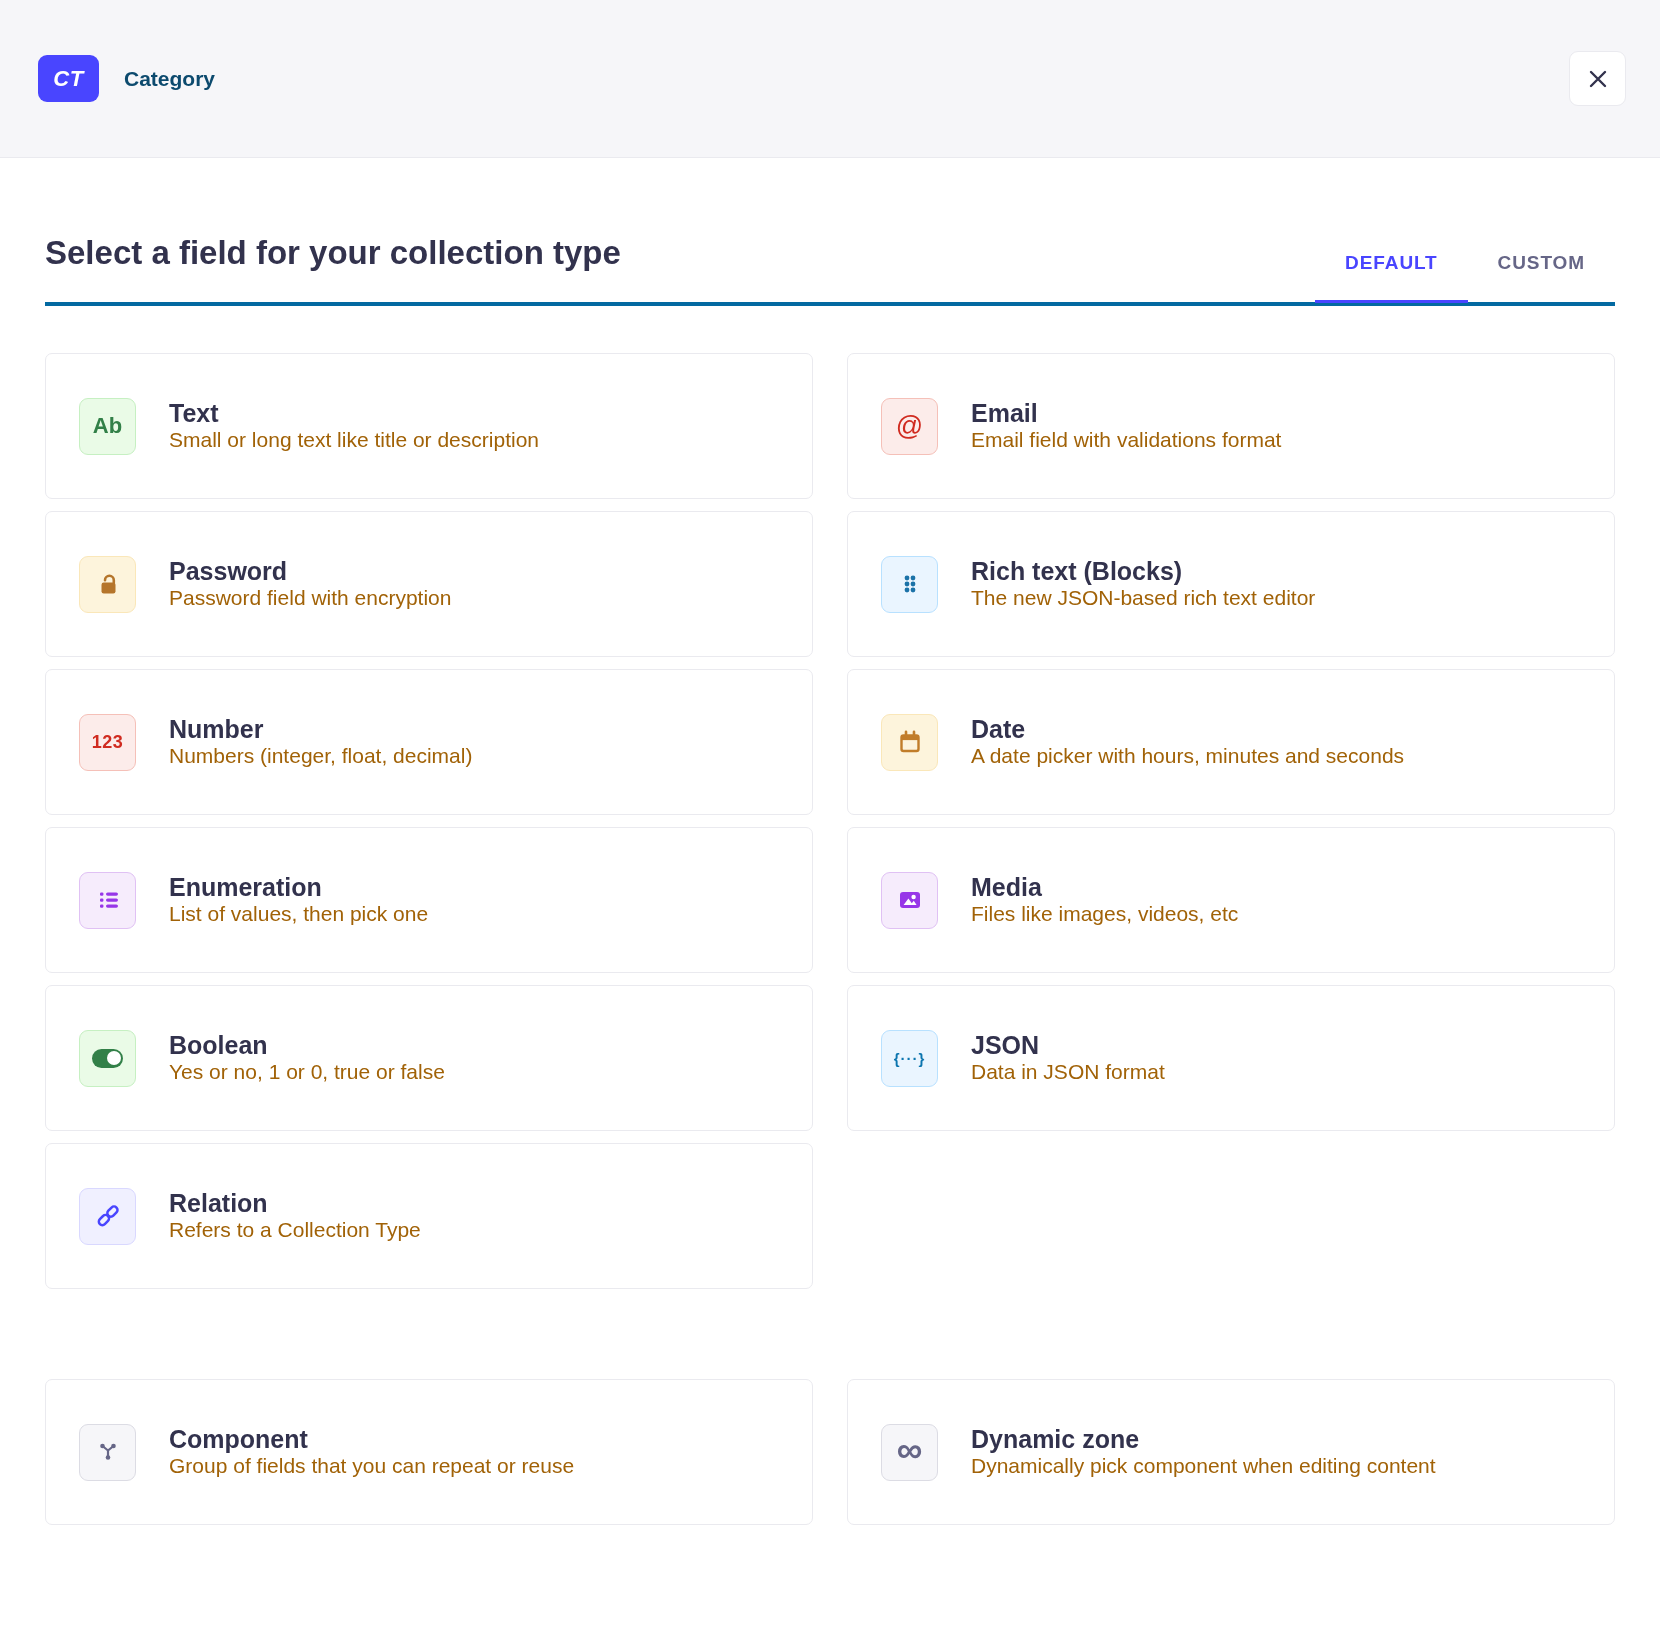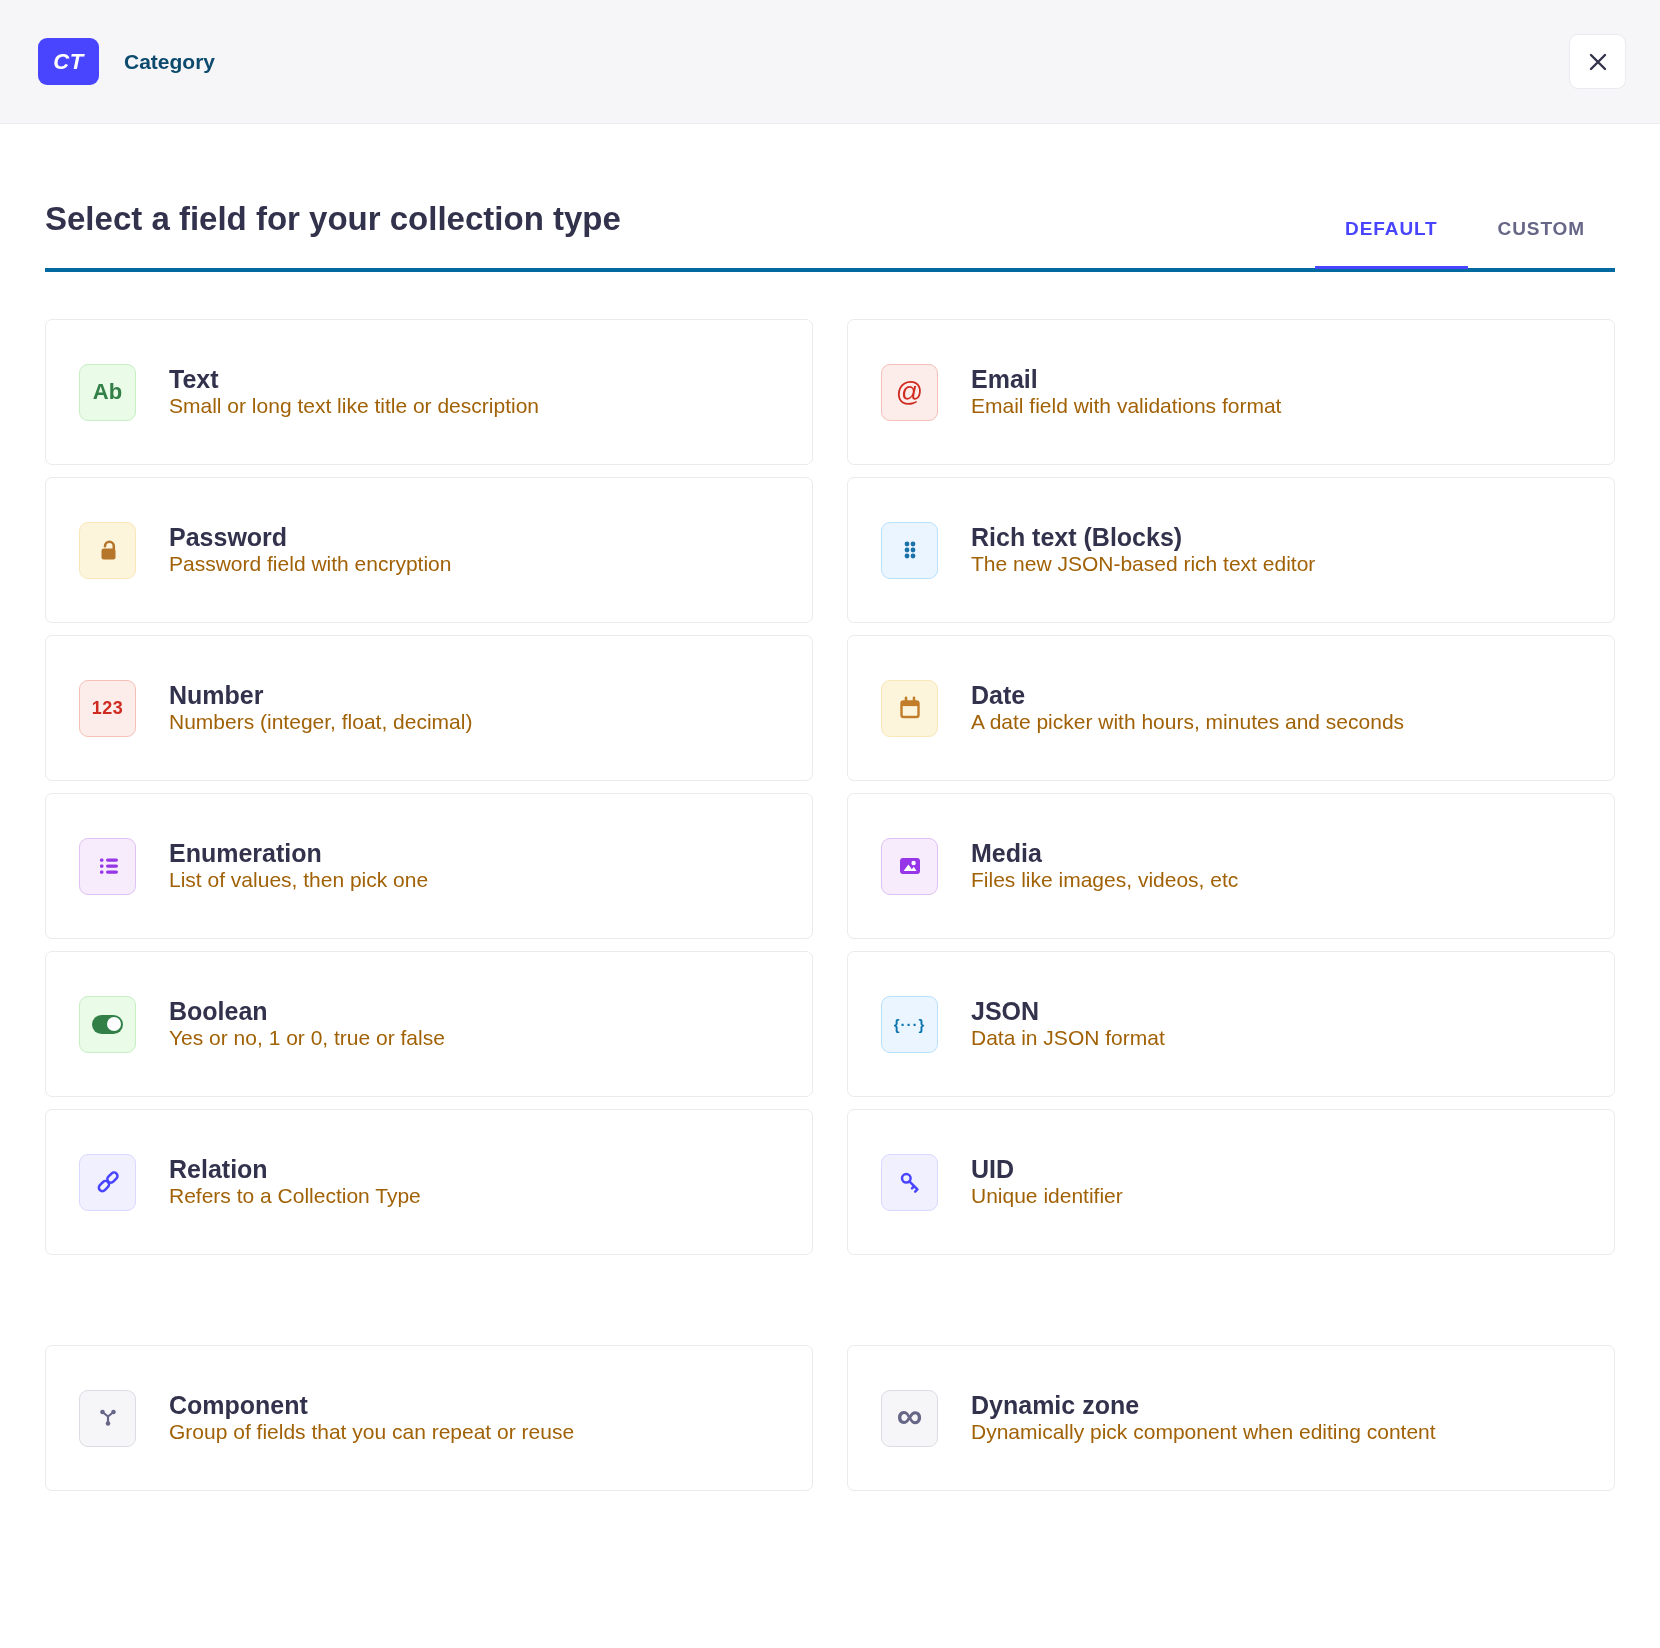--- a/index.html
+++ b/index.html
@@ -5,21 +5,21 @@
   * { box-sizing: border-box; margin: 0; padding: 0; }
   html, body { background: #ffffff; }
   body {
     width: 1660px; height: 1648px; overflow: hidden;
     font-family: "Liberation Sans", sans-serif;
     color: #32324d;
   }
 
   
   .modal-header {
-    height: 124px; background: #f6f6f9; border-bottom: 1px solid #eaeaef;
+    height: 158px; background: #f6f6f9; border-bottom: 1px solid #eaeaef;
     display: flex; align-items: center; justify-content: space-between;
     padding: 0 34px 0 38px;
   }
   .header-left { display: flex; align-items: center; gap: 25px; }
   .ct-badge {
     width: 61px; height: 47px; border-radius: 9px; background: #4945ff;
     color: #fff; font-style: italic; font-weight: 700; font-size: 22px;
     display: flex; align-items: center; justify-content: center;
     letter-spacing: 0.5px;
   }
@@ -256,32 +256,20 @@
             <rect x="16.5" y="12.5" width="11.5" height="7" rx="3.5"></rect>
           </g>
         </svg>
       </span>
       <span class="card-text">
         <span class="card-title">Relation</span>
         <span class="card-desc">Refers to a Collection Type</span>
       </span>
     </div>
 
-    <div class="card">
-      <span class="icon-box t-indigo">
-        <svg width="32" height="32" viewBox="0 0 32 32">
-          <circle cx="12.3" cy="12.3" r="4.3" fill="none" stroke="#4945ff" stroke-width="2.5"></circle>
-          <path d="M15.4 15.4 L23.4 23.4 M20.2 20.2 L18 22.4 M23.4 23.4 L21.2 25.6" stroke="#4945ff" stroke-width="2.5" stroke-linecap="round" fill="none"></path>
-        </svg>
-      </span>
-      <span class="card-text">
-        <span class="card-title">UID</span>
-        <span class="card-desc">Unique identifier</span>
-      </span>
-    </div>
 
   </section>
 
   <section class="fields-grid advanced-grid">
 
     <div class="card">
       <span class="icon-box t-neutral">
         <svg width="32" height="32" viewBox="0 0 32 32">
           <path d="M16 14.5 L10.5 10 M16 14.5 L21.5 10 M16 14.5 L16 21.5" stroke="#666687" stroke-width="2.2" fill="none" stroke-linecap="round"></path>
           <circle cx="10.5" cy="10" r="2.3" fill="#666687"></circle>

